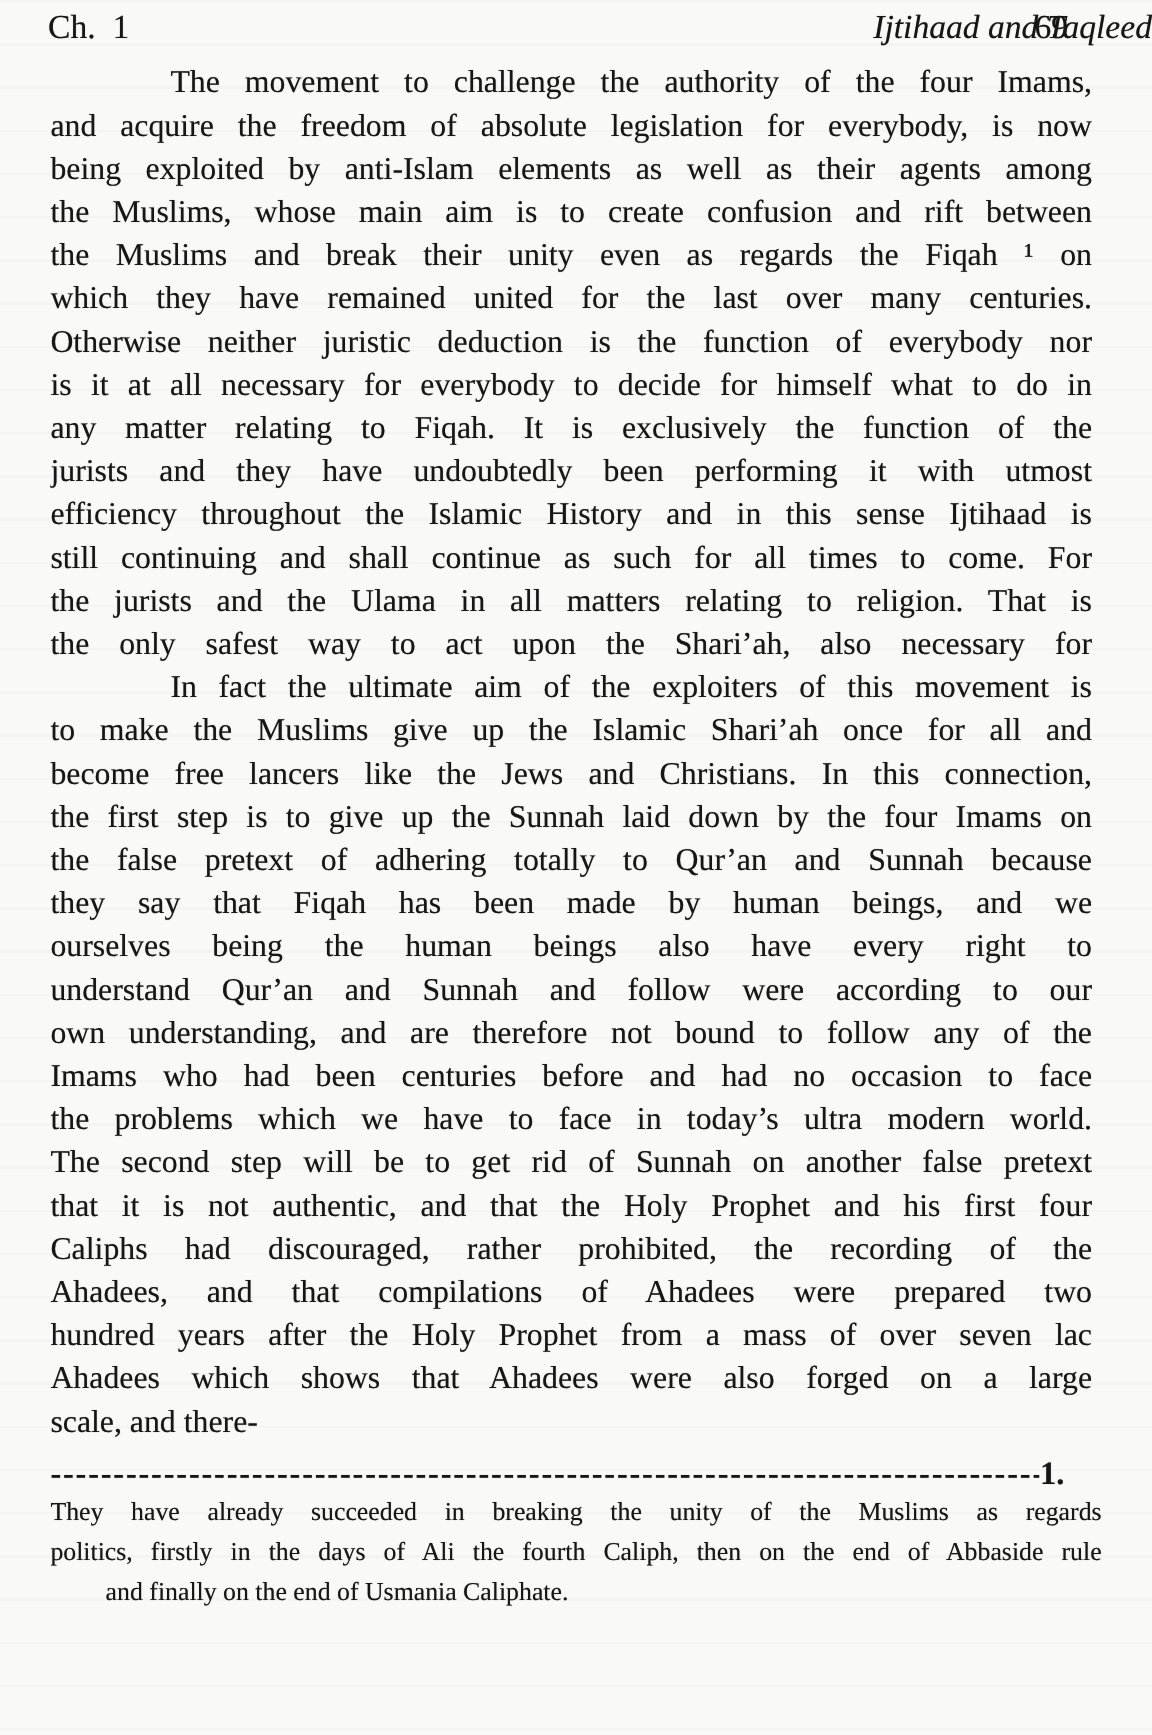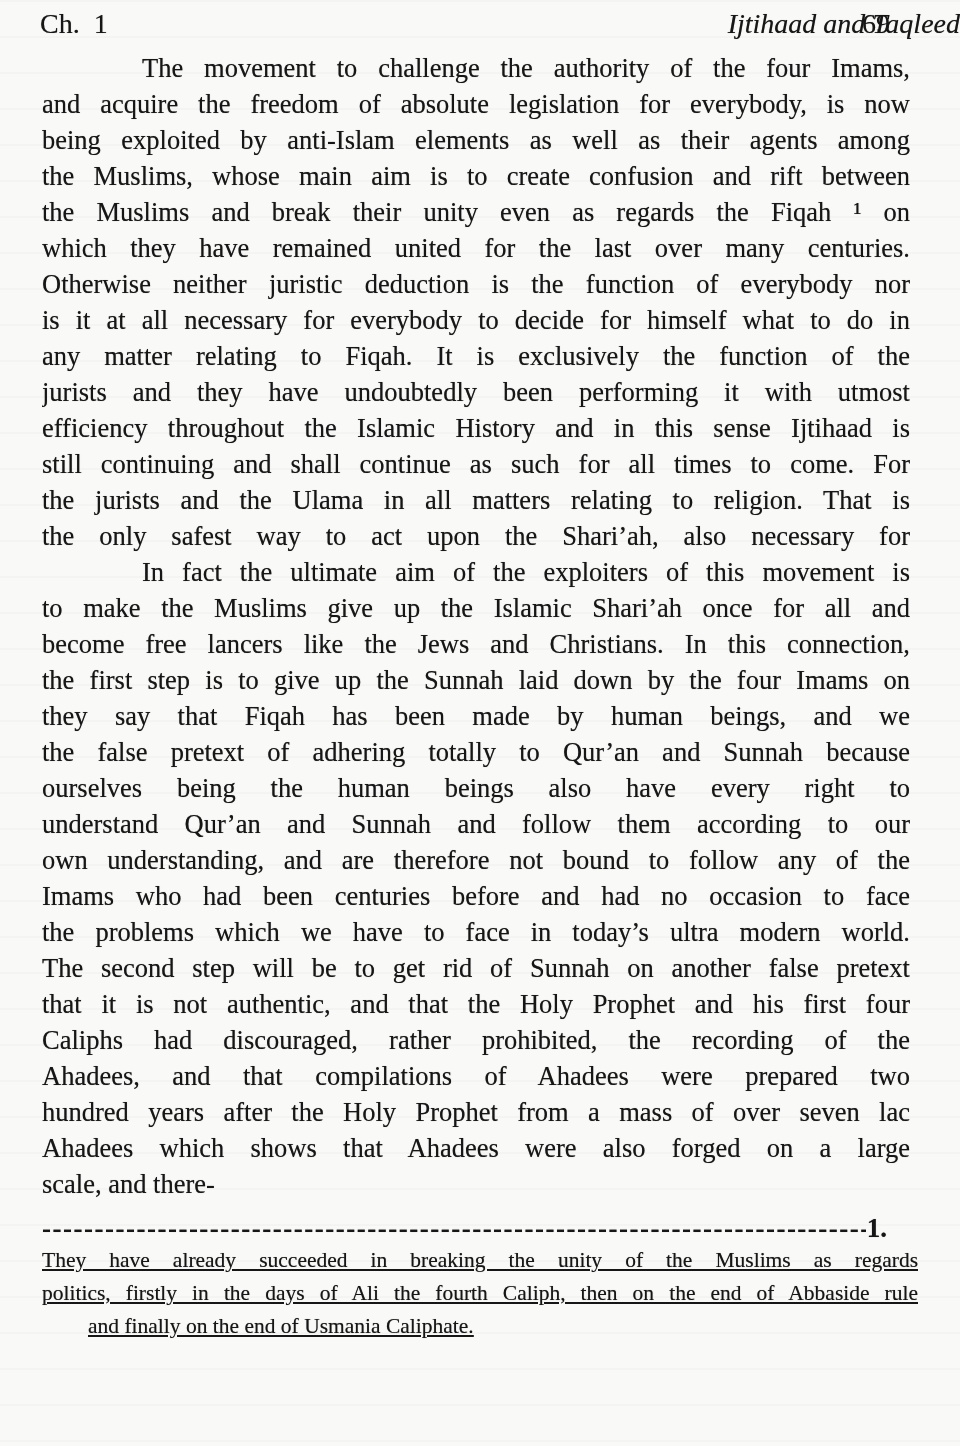--- a/index.html
+++ b/index.html
@@ -90,21 +90,20 @@
   .footnote {
     margin: 2px 42px 0 42px;
     font-size: 21.5px;
     line-height: 33px;
   }
   .fn-line {
     text-align: justify;
     text-align-last: justify;
     overflow: hidden;
     white-space: nowrap;
-    text-decoration: underline;
   }
   .fn-line.last {
     text-align-last: left;
     margin-left: 46px;
   }
 </style>
 </head>
 <body>
 
 <div class="page">
@@ -130,24 +129,24 @@
         <div class="line">efficiency throughout the Islamic History and in this sense Ijtihaad is</div>
         <div class="line">still continuing and shall continue as such for all times to come. For</div>
         <div class="line">the jurists and the Ulama in all matters relating to religion. That is</div>
         <div class="line">the only safest way to act upon the Shari’ah, also necessary for</div>
       </div>
       <div class="paragraph">
         <div class="line first">In fact the ultimate aim of the exploiters of this movement is</div>
         <div class="line">to make the Muslims give up the Islamic Shari’ah once for all and</div>
         <div class="line">become free lancers like the Jews and Christians. In this connection,</div>
         <div class="line">the first step is to give up the Sunnah laid down by the four Imams on</div>
+        <div class="line">the false pretext of adhering totally to Qur’an and Sunnah because</div>
         <div class="line">they say that Fiqah has been made by human beings, and we</div>
-        <div class="line">the false pretext of adhering totally to Qur’an and Sunnah because</div>
         <div class="line">ourselves being the human beings also have every right to</div>
-        <div class="line">understand Qur’an and Sunnah and follow them according to our</div>
+        <div class="line">understand Qur’an and Sunnah and follow were according to our</div>
         <div class="line">own understanding, and are therefore not bound to follow any of the</div>
         <div class="line">Imams who had been centuries before and had no occasion to face</div>
         <div class="line">the problems which we have to face in today’s ultra modern world.</div>
         <div class="line">The second step will be to get rid of Sunnah on another false pretext</div>
         <div class="line">that it is not authentic, and that the Holy Prophet and his first four</div>
         <div class="line">Caliphs had discouraged, rather prohibited, the recording of the</div>
         <div class="line">Ahadees, and that compilations of Ahadees were prepared two</div>
         <div class="line">hundred years after the Holy Prophet from a mass of over seven lac</div>
         <div class="line">Ahadees which shows that Ahadees were also forged on a large</div>
         <div class="line last">scale, and there-</div>

